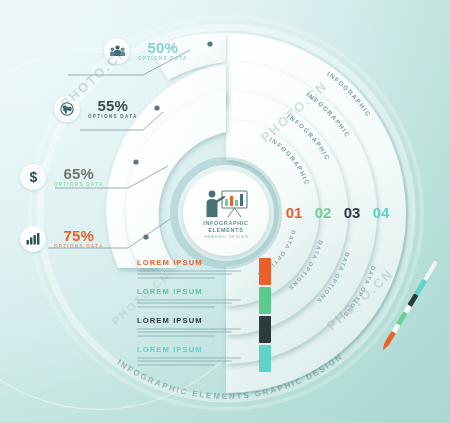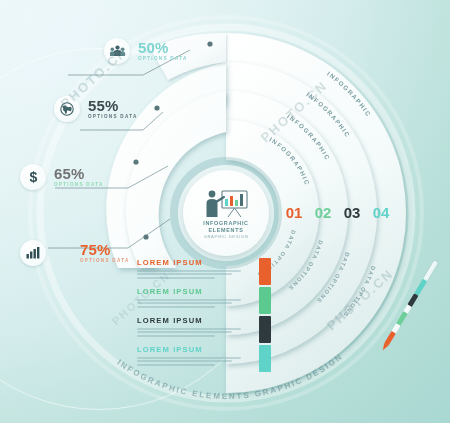--- a/index.html
+++ b/index.html
@@ -44,21 +44,21 @@
 
   
   .stat{position:absolute;display:flex;align-items:center;}
   .stat-ico{
     width:26px;height:26px;border-radius:50%;
     background:radial-gradient(circle at 35% 28%,#ffffff 0%,#f6fbfb 70%,#e9f4f4 100%);
     box-shadow:0 1px 3px rgba(70,115,120,.22);
     display:flex;align-items:center;justify-content:center;flex:none;
   }
   .stat-txt{margin-left:8px;}
-  .pct{font-size:15px;font-weight:bold;line-height:15px;letter-spacing:.2px;}
+  .pct{font-size:15px;font-weight:bold;line-height:15px;letter-spacing:.2px;text-align:center;}
   .pct-sub{font-size:4.6px;letter-spacing:1.3px;font-weight:bold;line-height:7px;}
 
   
   .legend{position:absolute;left:137px;top:258px;width:108px;}
   .leg-row{position:relative;height:29px;}
   .leg-title{font-size:7.6px;font-weight:bold;letter-spacing:1.1px;line-height:10px;}
   .leg-lines{margin-top:2px;}
   .leg-line{height:1.6px;border-radius:1px;background:rgba(130,170,175,.40);margin-bottom:1.9px;}
   .leg-chip{position:absolute;right:-26px;top:0;width:12px;height:27px;border-radius:1px;}
 
@@ -262,21 +262,21 @@
       <svg width="13" height="15" viewBox="0 0 13 15">
         <text x="6.5" y="12.4" text-anchor="middle" font-size="14" font-weight="bold" font-family="Liberation Sans, sans-serif" fill="#2f4e54">$</text>
       </svg>
     </div>
     <div class="stat-txt">
       <div class="pct" style="color:#737373">65%</div>
       <div class="pct-sub" style="color:#8ddcb1">OPTIONS DATA</div>
     </div>
   </div>
 
-  <div class="stat" style="left:20px;top:240px;gap:26px;">
+  <div class="stat" style="left:20px;top:226px;">
     <div class="stat-ico">
       <svg width="14" height="12" viewBox="0 0 14 12">
         <rect x="0.5" y="7" width="2.4" height="4.5" fill="#2f4e54"></rect>
         <rect x="4" y="4.5" width="2.4" height="7" fill="#2f4e54"></rect>
         <rect x="7.5" y="2" width="2.4" height="9.5" fill="#2f4e54"></rect>
         <rect x="11" y="0" width="2.4" height="11.5" fill="#2f4e54"></rect>
       </svg>
     </div>
     <div class="stat-txt">
       <div class="pct" style="color:#e8612c">75%</div>

